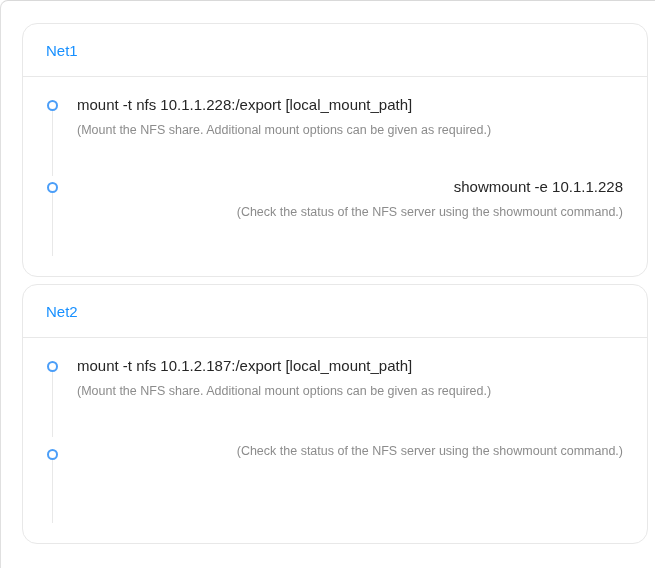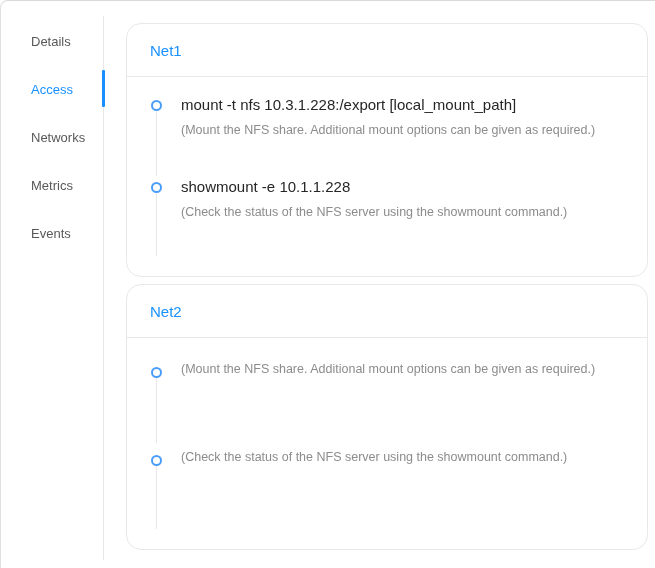--- a/index.html
+++ b/index.html
@@ -85,21 +85,21 @@
   }
   .card-body {
     padding: 17px 24px 20px 24px;
   }
   
   .tl-item {
     position: relative;
     padding-left: 30px;
     min-height: 82px;
   }
-  .tl-item:last-child { min-height: 80px; }
+  .tl-item:last-child { min-height: 80px; text-align: right; }
   .tl-tail {
     position: absolute;
     left: 5px;
     top: 16px;
     bottom: 0;
     width: 1px;
     background: #e8e8e8;
   }
   .tl-dot {
     position: absolute;
@@ -121,41 +121,33 @@
     font-size: 12.5px;
     line-height: 16px;
     color: #8c8c8c;
   }
 </style>
 </head>
 <body>
 
 <div class="page">
 
-  <nav class="tab-nav">
-    <div class="tab-item">Details</div>
-    <div class="tab-item active">Access</div>
-    <div class="tab-item">Networks</div>
-    <div class="tab-item">Metrics</div>
-    <div class="tab-item">Events</div>
-    <div class="ink-bar"></div>
-  </nav>
 
   <main class="content">
 
 
     <section class="card">
       <header class="card-head">Net1</header>
       <div class="card-body">
 
         <div class="tl-item">
           <span class="tl-tail"></span>
           <span class="tl-dot"></span>
           <div class="tl-content">
-            <div class="tl-cmd">mount -t nfs 10.3.1.228:/export [local_mount_path]</div>
+            <div class="tl-cmd">mount -t nfs 10.1.1.228:/export [local_mount_path]</div>
             <div class="tl-desc">(Mount the NFS share. Additional mount options can be given as required.)</div>
           </div>
         </div>
 
         <div class="tl-item">
           <span class="tl-tail"></span>
           <span class="tl-dot"></span>
           <div class="tl-content">
             <div class="tl-cmd">showmount -e 10.1.1.228</div>
             <div class="tl-desc">(Check the status of the NFS server using the showmount command.)</div>
@@ -166,20 +158,21 @@
     </section>
 
     <section class="card">
       <header class="card-head">Net2</header>
       <div class="card-body">
 
         <div class="tl-item">
           <span class="tl-tail"></span>
           <span class="tl-dot"></span>
           <div class="tl-content">
+            <div class="tl-cmd">mount -t nfs 10.1.2.187:/export [local_mount_path]</div>
             <div class="tl-desc">(Mount the NFS share. Additional mount options can be given as required.)</div>
           </div>
         </div>
 
         <div class="tl-item">
           <span class="tl-tail"></span>
           <span class="tl-dot"></span>
           <div class="tl-content">
             <div class="tl-desc">(Check the status of the NFS server using the showmount command.)</div>
           </div>

